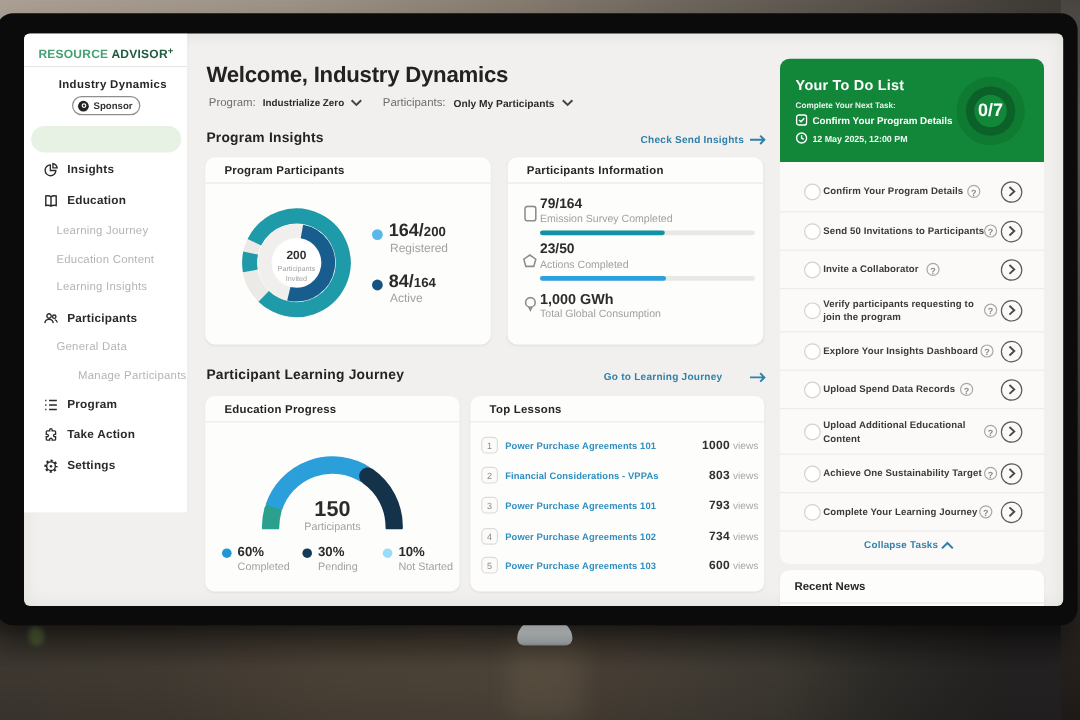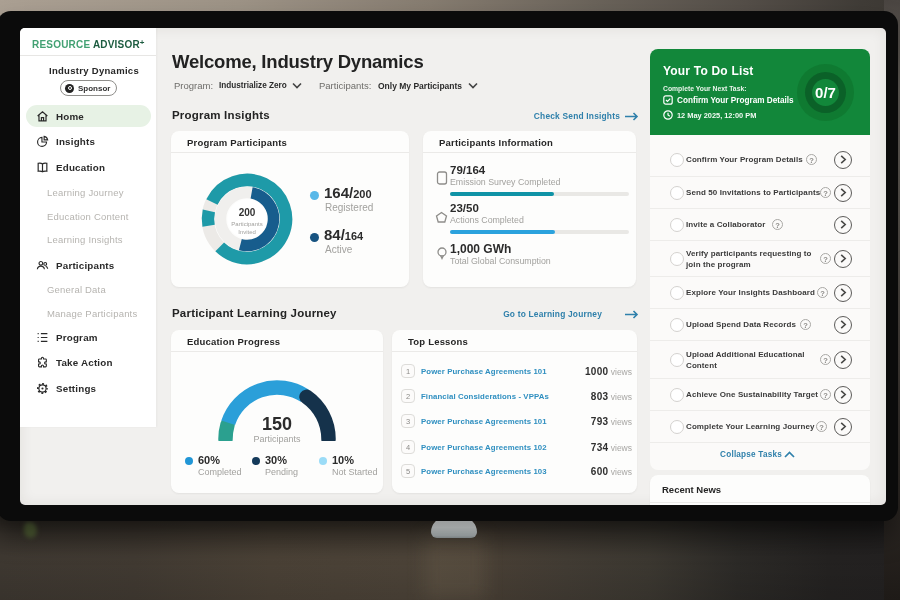--- a/index.html
+++ b/index.html
@@ -71,26 +71,20 @@
       </div>
       <div class="abs" style="left:0; top:27px; width:136px; height:1px; background:#e7e6e4;"></div>
       <div class="abs" style="left:0; top:37px; width:148px; text-align:center; font-size:9.5px; font-weight:bold; color:#262626; letter-spacing:0.3px;">Industry Dynamics</div>
       <div class="abs" style="left:40px; top:52px; width:57px; height:16px; border:1.2px solid #8f8e8b; border-radius:9px; background:#fff;">
         <div class="abs" style="left:4px; top:2.7px; width:9px; height:9px; border-radius:50%; background:#222;"></div>
         <div class="abs" style="left:6.5px; top:4.5px; width:4px; height:4px; border:1px solid #fff; border-radius:50%;"></div>
         <div class="abs" style="left:17px; top:3px; font-size:8px; font-weight:bold; color:#333;">Sponsor</div>
       </div>
 
       <div class="abs" style="left:6px; top:77px; width:125px; height:22px; background:#e7f2e5; border-radius:12px;"></div>
-      <div class="navitem" style="top:78px;">
-        <svg class="ic" width="13" height="13" viewBox="0 0 24 24" fill="none" stroke="#2a2a2a" stroke-width="2.2">
-          <path d="M3 11 L12 3.5 L21 11 M5.5 9.5 V20 H18.5 V9.5 M10 20 V14 H14 V20"></path>
-        </svg>
-        <span class="tx">Home</span>
-      </div>
       <div class="navitem" style="top:103px;">
         <svg class="ic" width="13" height="13" viewBox="0 0 24 24" fill="none" stroke="#2a2a2a" stroke-width="2.1">
           <path d="M11 4.5 A 8.3 8.3 0 1 0 19.5 13 L 11 13 Z"></path>
           <path d="M15 2.5 A 8 8 0 0 1 21.5 9 L 15 9 Z"></path>
         </svg>
         <span class="tx">Insights</span>
       </div>
       <div class="navitem" style="top:129px;">
         <svg class="ic" width="13" height="13" viewBox="0 0 24 24" fill="none" stroke="#2a2a2a" stroke-width="2.2">
           <path d="M12 5.5 C10 3.8 7 3.5 4 4.2 V19 C7 18.3 10 18.6 12 20 C14 18.6 17 18.3 20 19 V4.2 C17 3.5 14 3.8 12 5.5 V20"></path>
@@ -103,21 +97,21 @@
       <div class="navitem" style="top:227px;">
         <svg class="ic" width="13" height="13" viewBox="0 0 24 24" fill="none" stroke="#2a2a2a" stroke-width="2.1">
           <circle cx="9" cy="8" r="3.4"></circle>
           <path d="M2.5 19 C3 14.8 5.5 13.2 9 13.2 C12.5 13.2 15 14.8 15.5 19"></path>
           <circle cx="17" cy="9" r="2.6"></circle>
           <path d="M17.8 13.5 C20 14 21.3 15.6 21.6 18"></path>
         </svg>
         <span class="tx">Participants</span>
       </div>
       <div class="navsub" style="top:256px;">General Data</div>
-      <div class="navsub" style="top:280px;">Manage Participants</div>
+      <div class="navsub" style="top:280px;margin-left:18px;">Manage Participants</div>
       <div class="navitem" style="top:299px;">
         <svg class="ic" width="13" height="13" viewBox="0 0 24 24" fill="none" stroke="#2a2a2a" stroke-width="2.2">
           <path d="M9 5 H21 M9 12 H21 M9 19 H21 M3 5 H5 M3 12 H5 M3 19 H5"></path>
         </svg>
         <span class="tx">Program</span>
       </div>
       <div class="navitem" style="top:350px;">
         <svg class="ic" width="13" height="13" viewBox="0 0 24 24" fill="none" stroke="#2a2a2a">
           <circle cx="12" cy="12" r="8.6" stroke-width="3.2" stroke-dasharray="3.4 3.35" stroke-dashoffset="1.7"></circle>
           <circle cx="12" cy="12" r="6.7" stroke-width="2.2"></circle>

